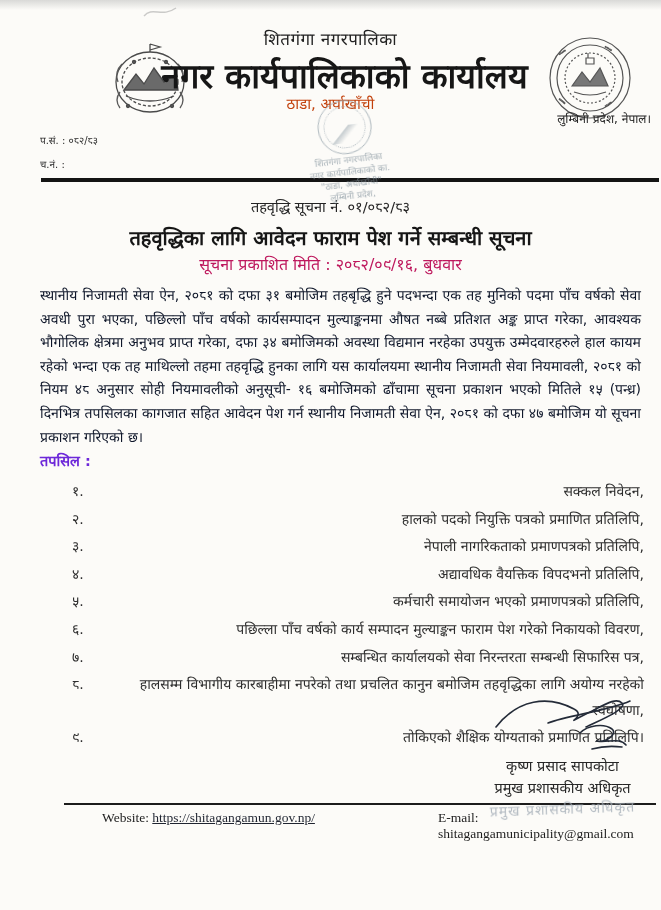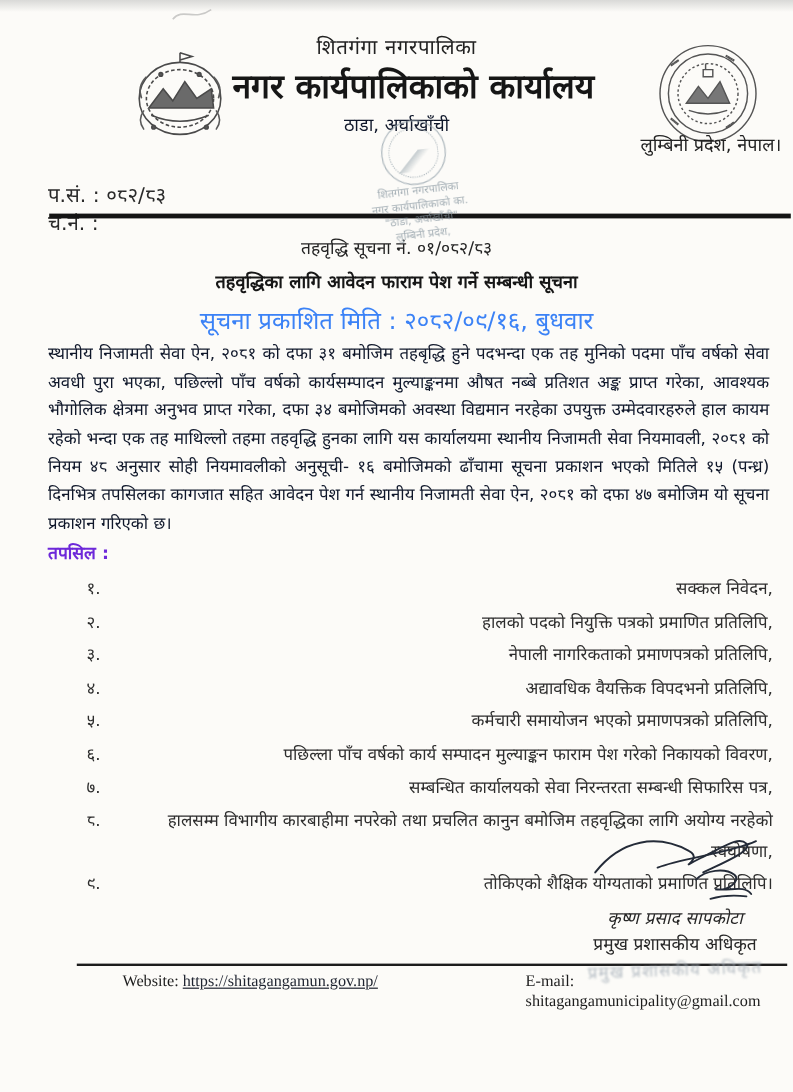--- a/index.html
+++ b/index.html
@@ -15,25 +15,25 @@
   }
   
   .scan-edge{position:absolute;top:0;left:0;right:0;height:10px;
     background:linear-gradient(#d9d9d7,rgba(252,251,248,0));}
   .abs{position:absolute;}
   .center{left:0;right:0;text-align:center;}
   .dev{font-family:"DejaVu Sans",sans-serif;}
   .eng{font-family:"Liberation Serif",serif;}
 
   .org-muni{top:27px;font-size:17px;color:#222;letter-spacing:.5px;}
-  .org-office{top:52px;font-size:28px;font-weight:bold;color:#161616;padding-left:28px;}
-  .org-addr{top:93px;font-size:15px;color:#0f172a;}
-  .province{top:110px;right:10px;font-size:15px;color:#222;}
-
-  .refblock{top:129px;left:40px;font-size:17px;line-height:24px;color:#2a2a2a;margin-top:22px;}
+  .org-office{top:52px;font-size:34px;font-weight:bold;color:#161616;padding-left:28px;}
+  .org-addr{top:93px;font-size:15px;color:#c2410c;}
+  .province{top:110px;right:10px;font-size:12px;color:#222;}
+
+  .refblock{top:129px;left:40px;font-size:10px;line-height:24px;color:#2a2a2a;}
 
   .emblem-left{top:36px;left:104px;}
   .seal-right{top:34px;left:546px;}
 
   
   .mid-stamp{
     top:100px;left:282px;width:132px;height:110px;
     transform:rotate(-7deg);
     color:#8b99a2;opacity:.8;filter:blur(.4px);
     text-align:center;font-size:9px;line-height:12px;
@@ -41,38 +41,38 @@
   }
   .mid-stamp .ring{margin:0 auto;width:52px;height:52px;border-radius:50%;
     border:1px solid #9aa7af;position:relative;overflow:hidden;}
   .mid-stamp .ring:before{content:"";position:absolute;inset:5px;border-radius:50%;border:1px dotted #9aa7af;}
   .mid-stamp .ring:after{content:"";position:absolute;left:8px;right:8px;bottom:10px;height:18px;
     background:linear-gradient(135deg,transparent 40%,#9aa7af 41%,transparent 60%);opacity:.7;}
 
   .divider{top:178px;left:41px;width:618px;height:4px;background:#141414;z-index:2;}
 
   .notice-no{top:196px;font-size:14.5px;color:#232323;}
-  .notice-title{top:224px;font-size:15px;font-weight:bold;color:#161616;}
-  .notice-date{top:253px;font-size:20px;color:#3b82f6;}
+  .notice-title{top:224px;font-size:20px;font-weight:bold;color:#161616;}
+  .notice-date{top:253px;font-size:16px;color:#be185d;}
 
   .paragraph{
     top:284px;left:40px;width:601px;
     font-size:14px;line-height:23.6px;text-align:justify;color:#0f172a;
   }
 
   .tapasil-label{top:450px;left:40px;font-size:14.5px;font-weight:bold;color:#6d28d9;}
 
   .tapasil-list{top:479px;left:72px;width:572px;font-size:14px;color:#2d2d2d;}
   .t-item{display:flex;line-height:25.4px;margin-bottom:2.2px;}
   .t-num{width:24px;flex:0 0 24px;}
   .t-text{flex:1;text-align:right;}
 
   .sig-block{top:693px;left:470px;width:185px;text-align:center;z-index:4;}
   .sig-svg{display:block;margin:0 auto -2px auto;}
-  .sig-name{font-size:14.5px;color:#262626;line-height:22px;font-style:italic;}
+  .sig-name{font-size:14.5px;color:#262626;line-height:22px;}
   .sig-title{font-size:14.5px;color:#262626;line-height:22px;}
   .sig-stamp-echo{
     font-size:14px;color:#a7b0b9;opacity:.85;filter:blur(.7px);
     transform:rotate(-2deg);line-height:20px;letter-spacing:1px;
   }
 
   .footer-line{top:803px;left:64px;width:592px;height:2px;background:#1c1c1c;}
   .footer-web{top:810px;left:102px;font-size:13.5px;color:#1d1d1d;}
   .footer-web a{color:#1f2430;text-decoration:underline;}
   .footer-mail{top:810px;left:438px;font-size:13.5px;color:#1d1d1d;}

